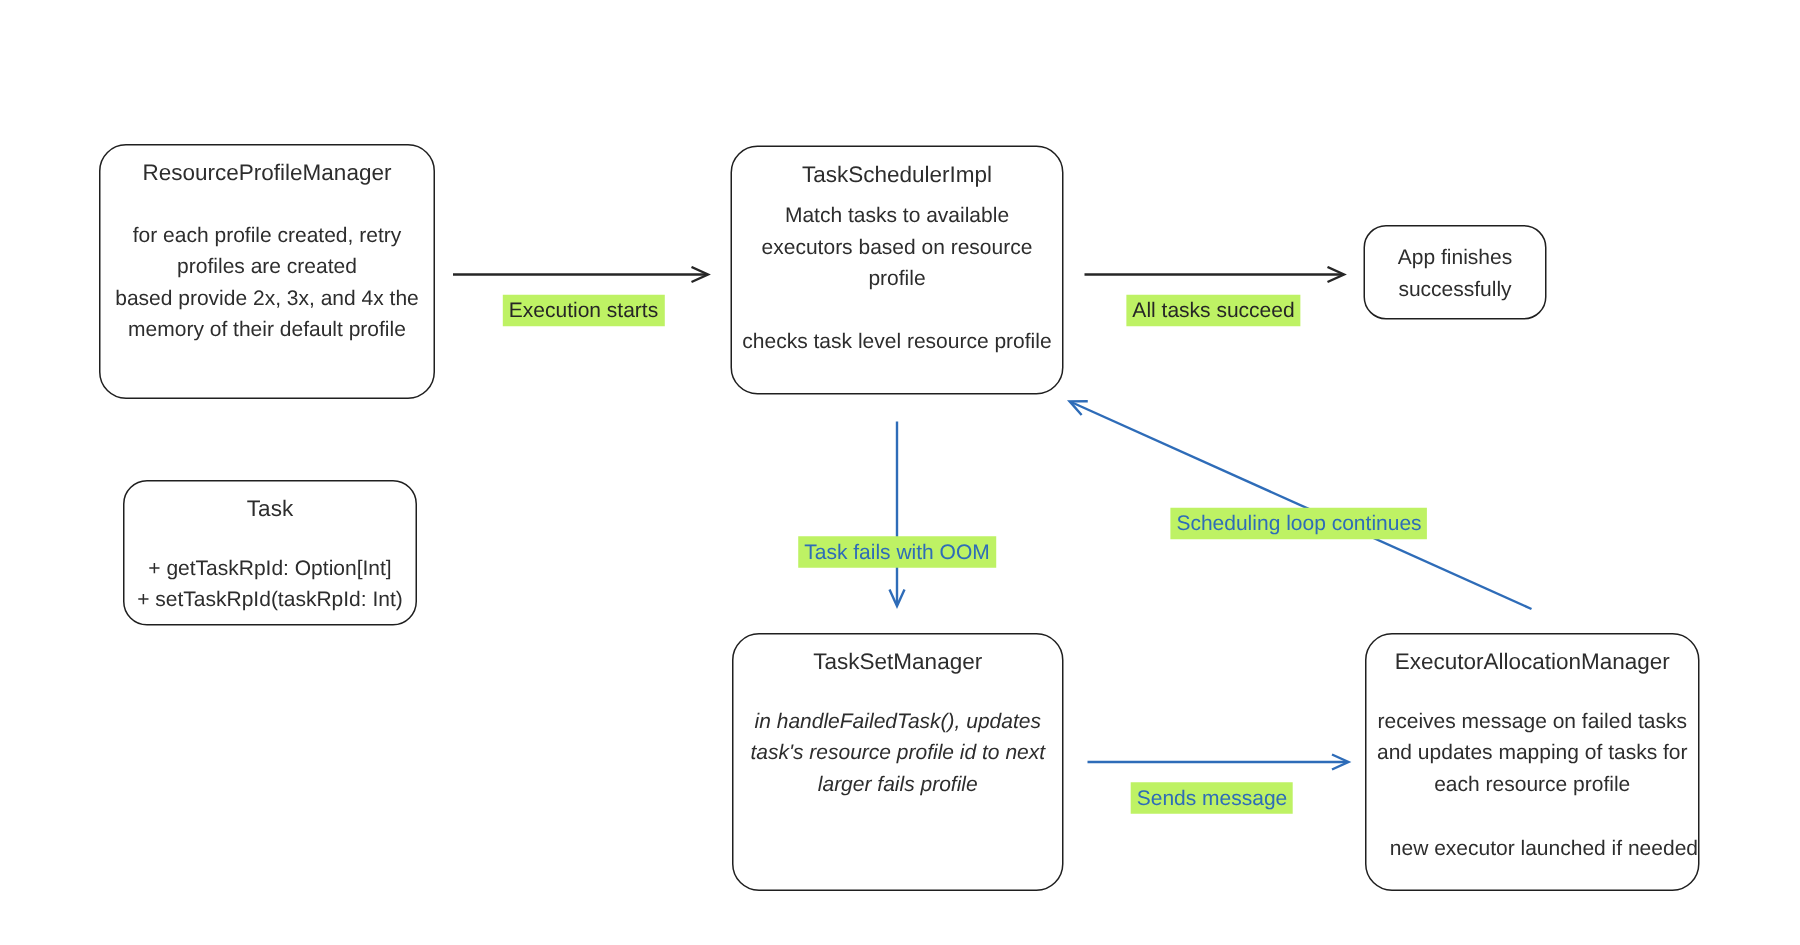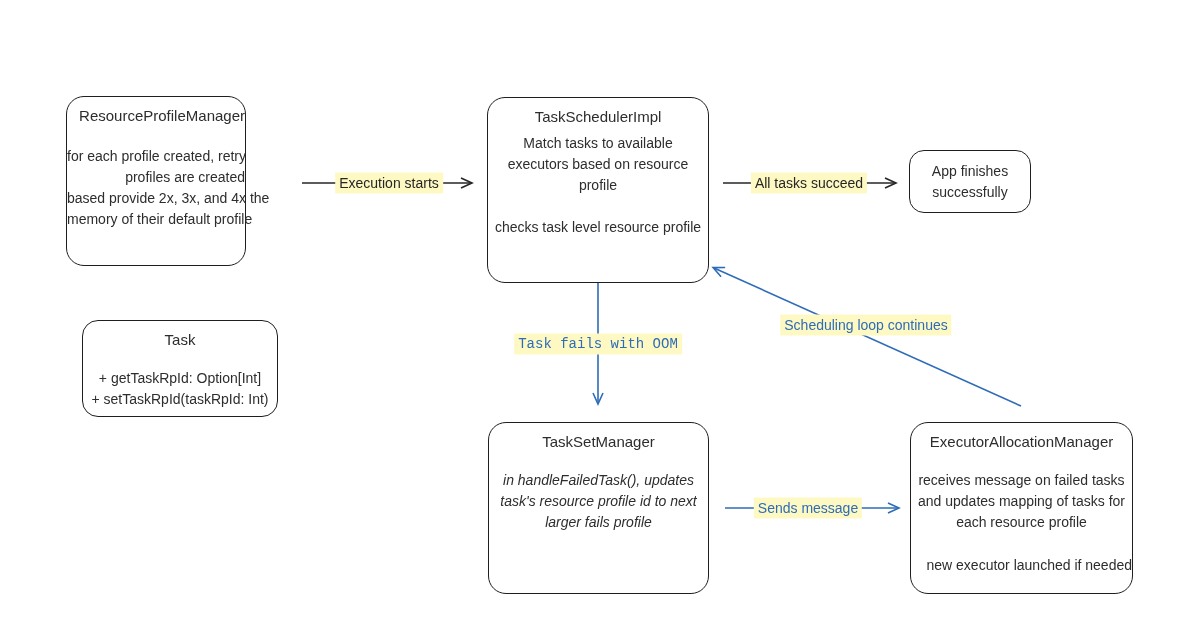--- a/index.html
+++ b/index.html
@@ -38,56 +38,57 @@
     font-size: 15px;
     line-height: 21px;
     margin-top: 8px;
   }
   .node .body {
     font-size: 14px;
     line-height: 21px;
   }
   .node .line { white-space: nowrap; }
 
-  .n1 { left: 66px;  top: 96px;  width: 180px; height: 170px; text-align: right; }
+  .n1 { left: 66px;  top: 96px;  width: 224px; height: 170px; }
   .n1 .body { margin-top: 20px; }
 
-  .n2 { left: 487px; top: 97px;  width: 222px; height: 186px; text-align: center; }
+  .n2 { left: 487px; top: 97px;  width: 222px; height: 166px; text-align: center; }
   .n2 .body1 { margin-top: 6px; }
   .n2 .body2 { margin-top: 21px; }
 
   .n3 { left: 909px; top: 150px; width: 122px; height: 63px;
         border-radius: 15px;
         display: flex; align-items: center; justify-content: center; }
 
   .n4 { left: 82px;  top: 320px; width: 196px; height: 97px; border-radius: 16px; }
   .n4 .body { margin-top: 18px; }
 
   .n5 { left: 488px; top: 422px; width: 221px; height: 172px; }
   .n5 .body1 { margin-top: 18px; font-style: italic; }
 
   .n6 { left: 910px; top: 422px; width: 223px; height: 172px; }
   .n6 .body1 { margin-top: 18px; }
   .n6 .body2 { margin-top: 22px; text-align: right; }
 
   .edge-label {
     position: absolute;
     transform: translate(-50%, -50%);
-    background: #fef9c3;
+    background: #bef264;
     font-size: 14px;
     line-height: 17px;
     white-space: nowrap;
     padding: 2px 4px;
+    margin-top: 24px;
   }
   .edge-label.black { color: #262626; }
   .edge-label.blue  { color: #2e6cb8; }
 
   .lbl-execution  { left: 389px; top: 183px; }
   .lbl-succeed    { left: 809px; top: 183px; text-align: right; }
-  .lbl-oom        { left: 598px; top: 344px; font-family: Liberation Mono, monospace; }
+  .lbl-oom        { left: 598px; top: 344px; }
   .lbl-sends      { left: 808px; top: 508px; }
   .lbl-schedloop  { left: 866px; top: 325px; text-align: right; }
 </style>
 </head>
 <body>
 
 <div class="canvas">
 
   <svg class="edges-svg" width="1200" height="630" viewBox="0 0 1200 630">
     <defs>

